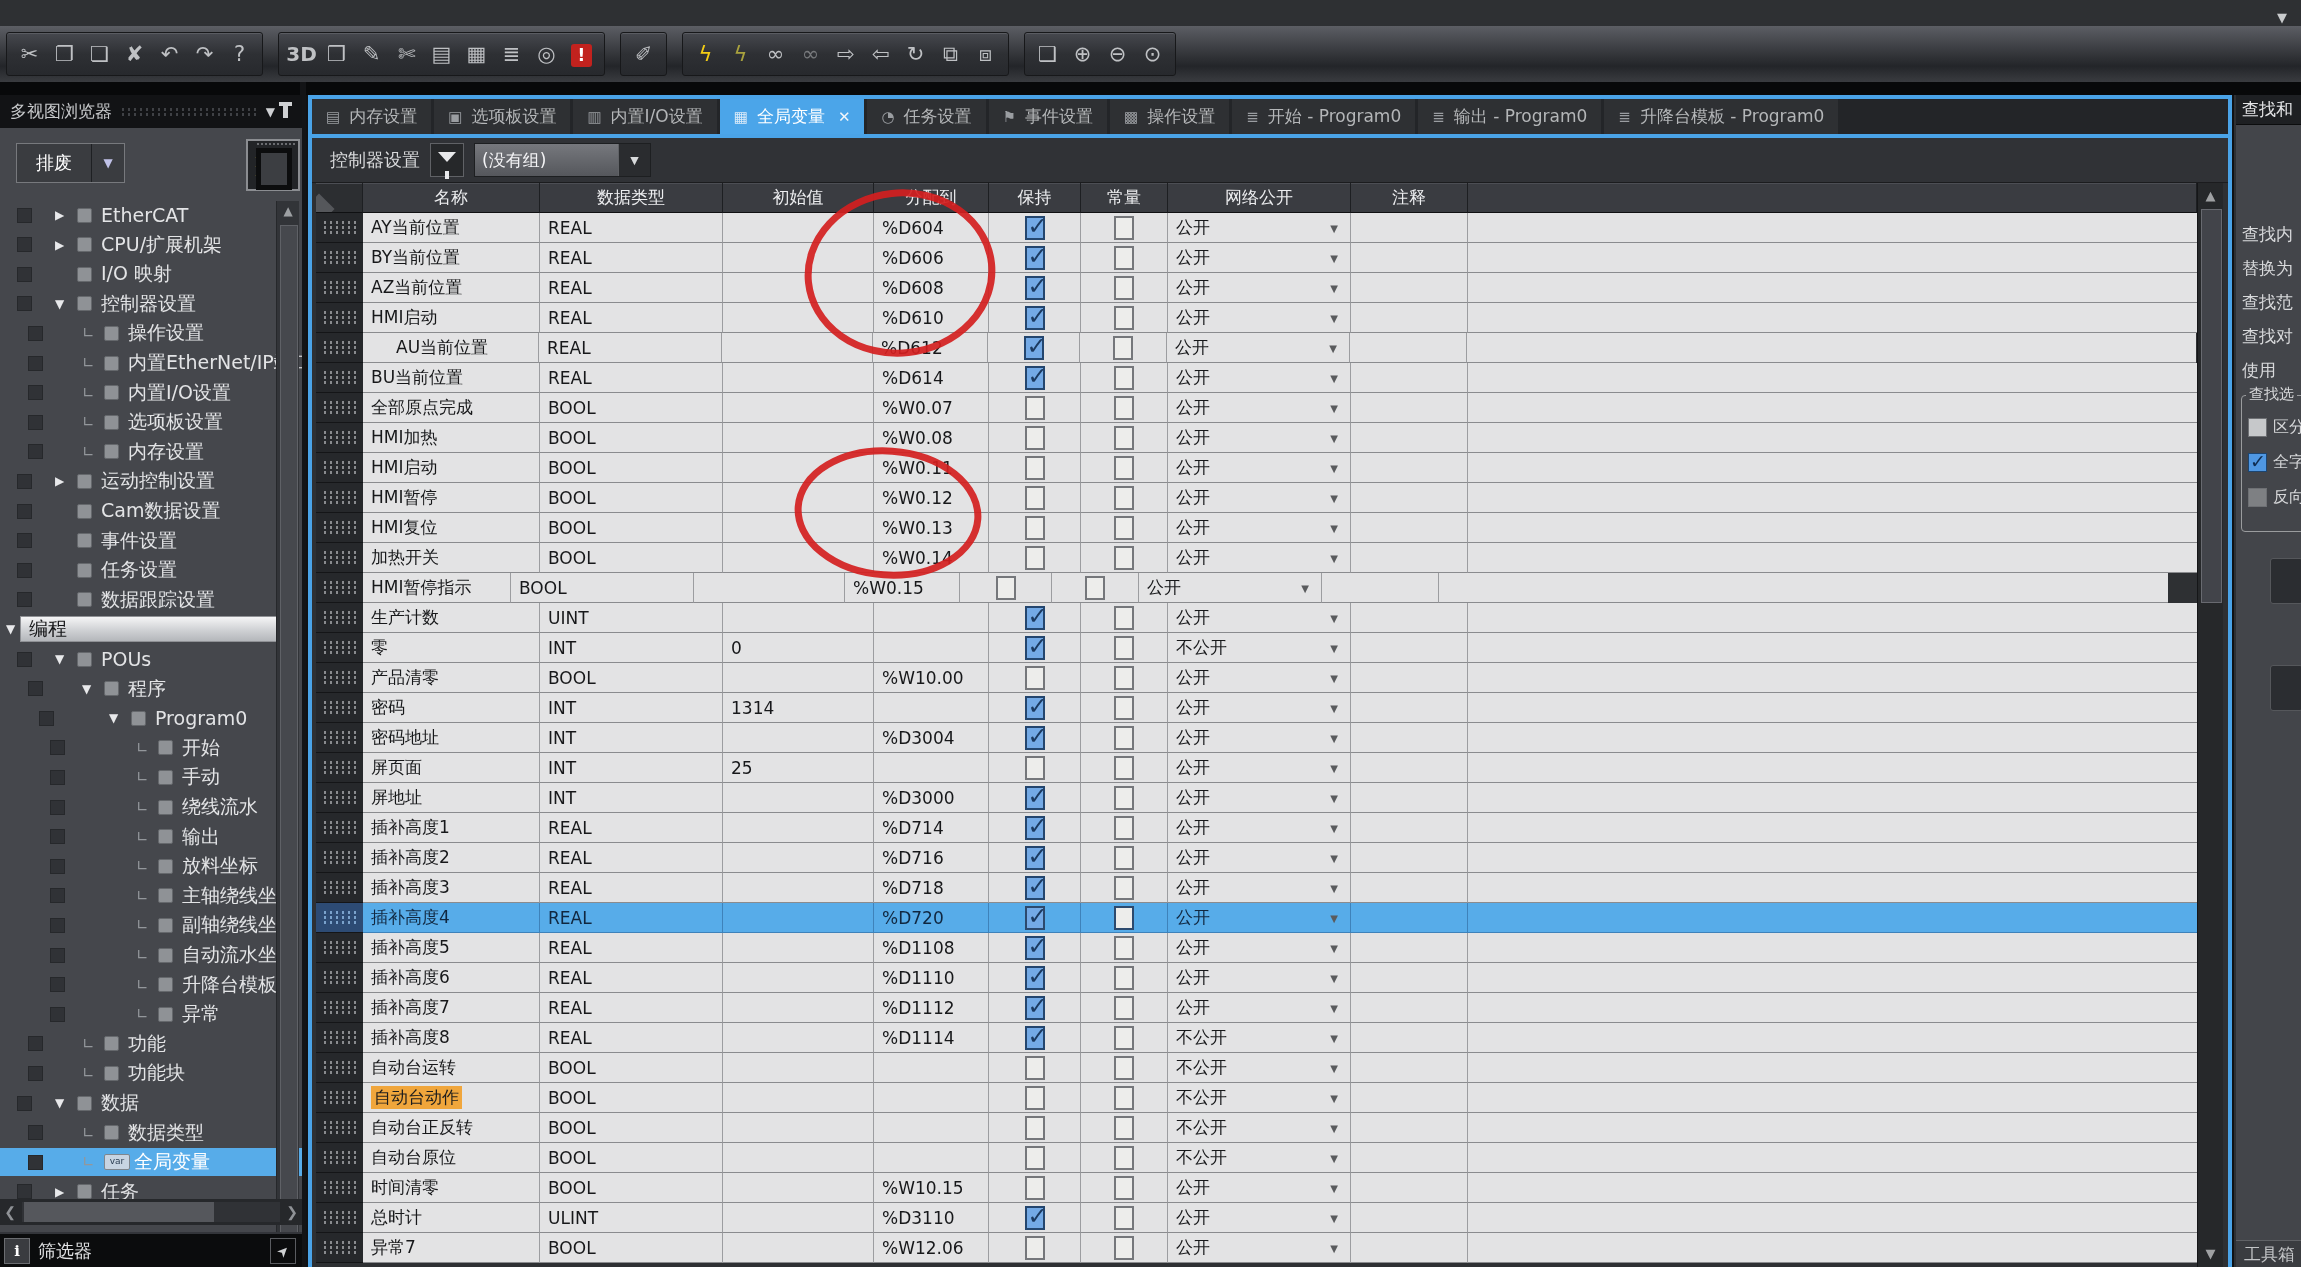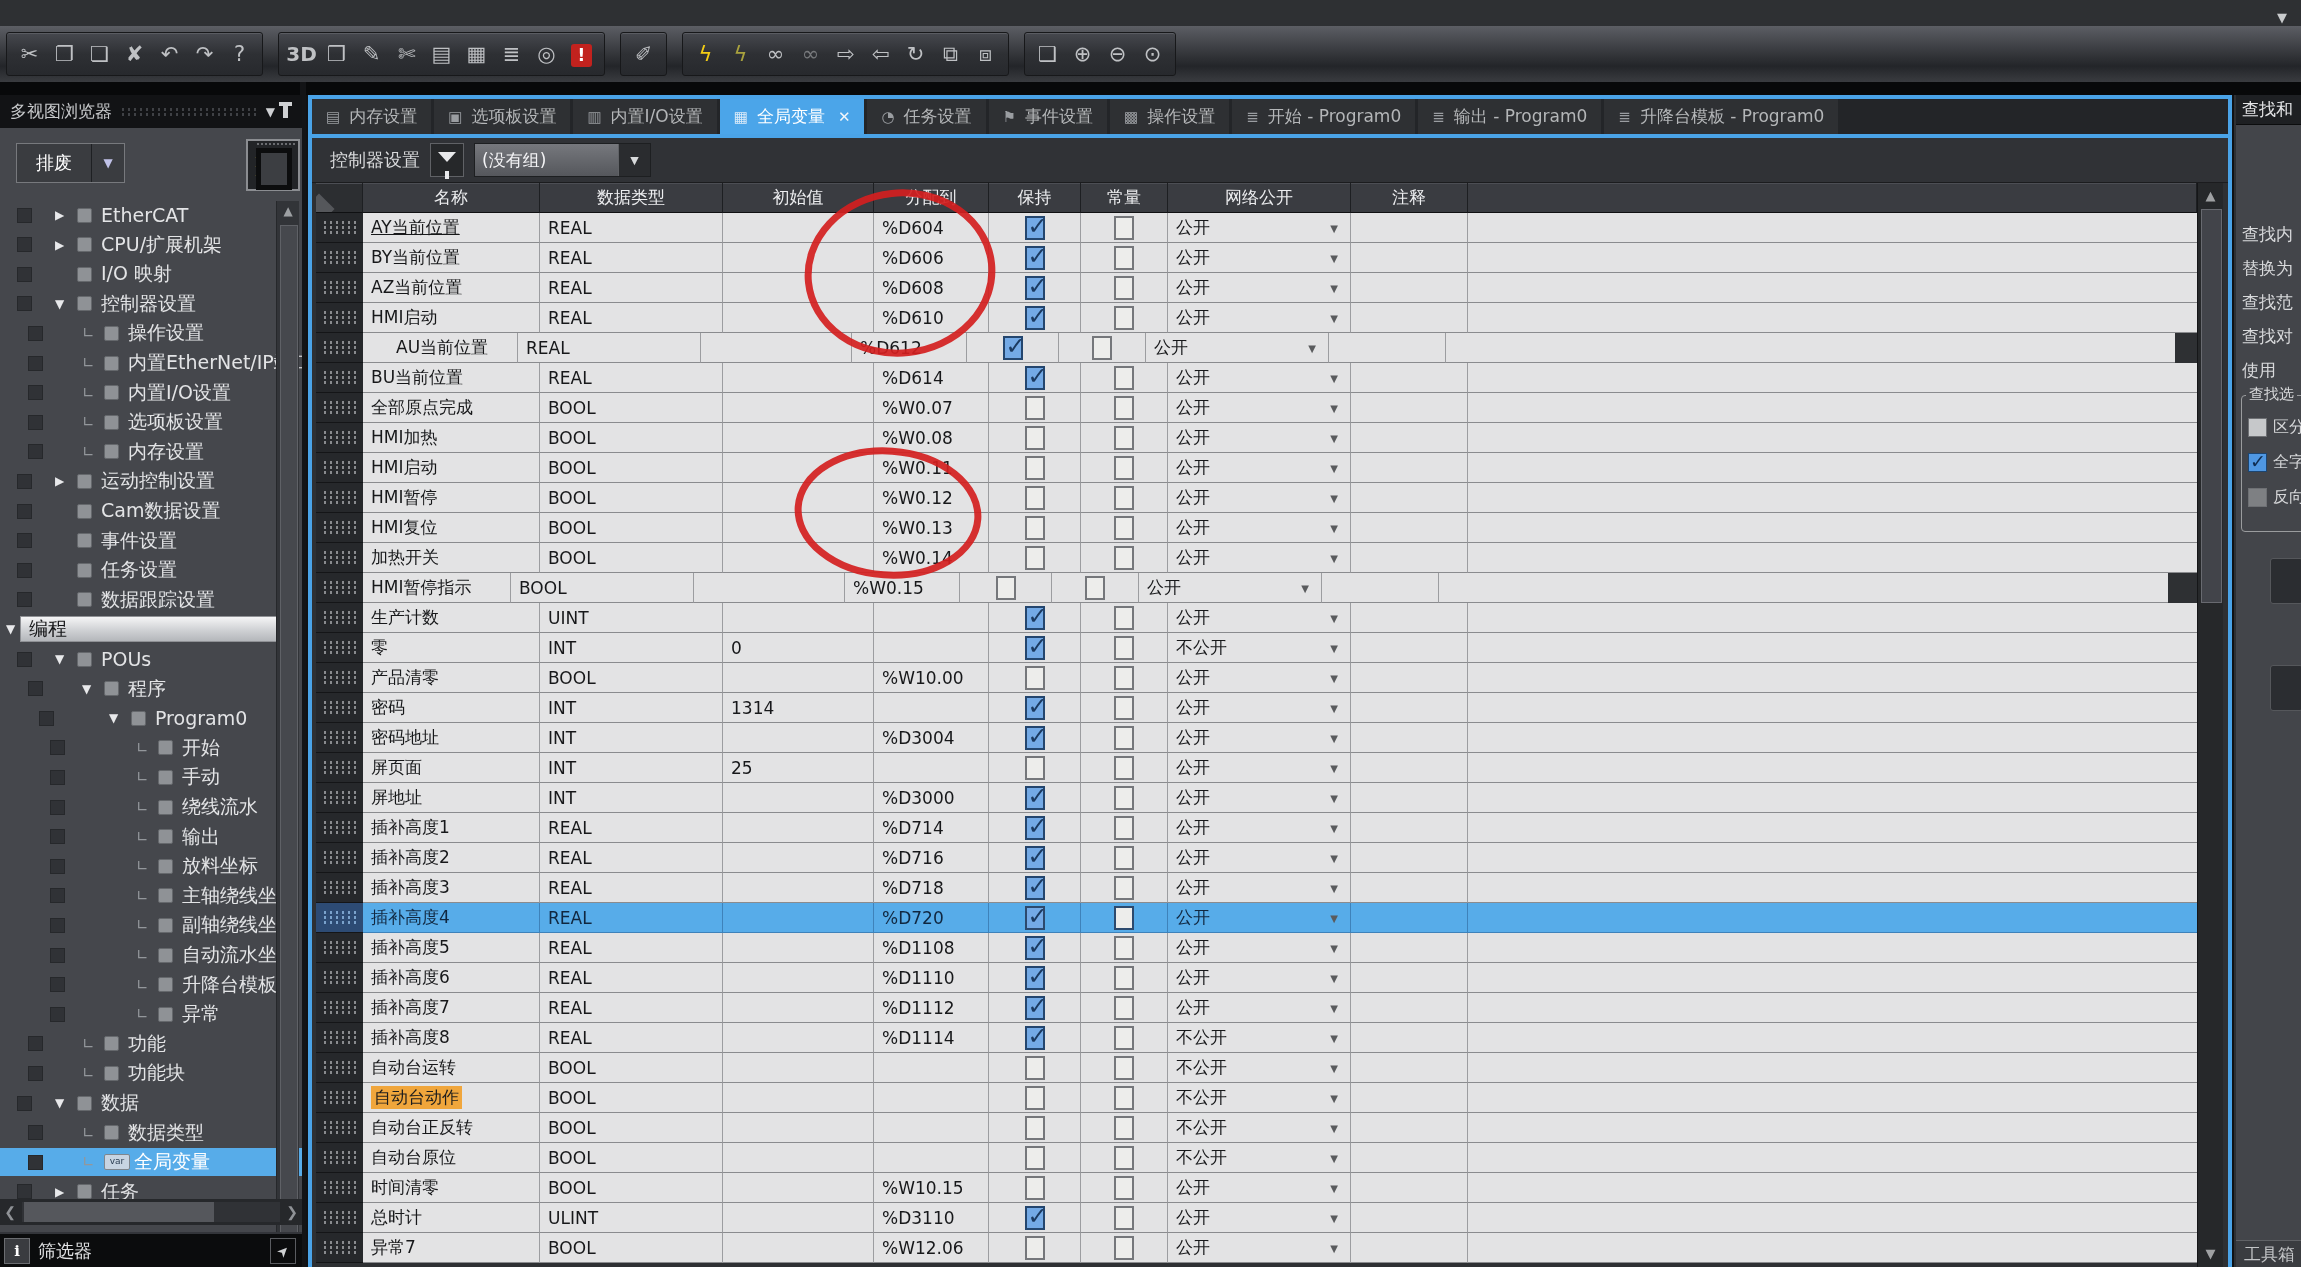--- a/index.html
+++ b/index.html
@@ -505,21 +505,21 @@
         <div class="hcell" style="width: 151px;">初始值</div>
         <div class="hcell" style="width: 115px;">分配到</div>
         <div class="hcell" style="width: 92px;">保持</div>
         <div class="hcell" style="width: 87px;">常量</div>
         <div class="hcell" style="width: 183px;">网络公开</div>
         <div class="hcell" style="width: 117px;">注释</div>
         <div class="hcell" style="width: 729px;"></div>
       </div>
       <div class="trow">
         <div class="handlecell" style="width: 47px;"></div>
-        <div class="bcell" style="width: 177px; text-decoration: underline;">AY当前位置</div>
+        <div class="bcell" style="width: 177px;">AY当前位置</div>
         <div class="bcell" style="width: 183px;">REAL</div>
         <div class="bcell" style="width: 151px;"></div>
         <div class="bcell" style="width: 115px;">%D604</div>
         <div class="bcell center" style="width: 92px;">
           <div class="checkbox checked"></div>
         </div>
         <div class="bcell center" style="width: 87px;">
           <div class="checkbox"></div>
         </div>
         <div class="bcell" style="width: 183px;">
@@ -581,21 +581,21 @@
         </div>
         <div class="bcell" style="width: 183px;">
           <span>公开</span>
           <span class="pubcaret">▼</span>
         </div>
         <div class="bcell" style="width: 117px;"></div>
         <div class="bcell nob" style="width: 729px;"></div>
       </div>
       <div class="trow">
         <div class="handlecell" style="width: 47px;"></div>
-        <div class="bcell" style="width: 155px; padding-left: 33px;">AU当前位置</div>
+        <div class="bcell" style="width: 176px; padding-left: 33px;">AU当前位置</div>
         <div class="bcell" style="width: 183px;">REAL</div>
         <div class="bcell" style="width: 151px;"></div>
         <div class="bcell" style="width: 115px;">%D612</div>
         <div class="bcell center" style="width: 92px;">
           <div class="checkbox checked"></div>
         </div>
         <div class="bcell center" style="width: 87px;">
           <div class="checkbox"></div>
         </div>
         <div class="bcell" style="width: 183px;">

